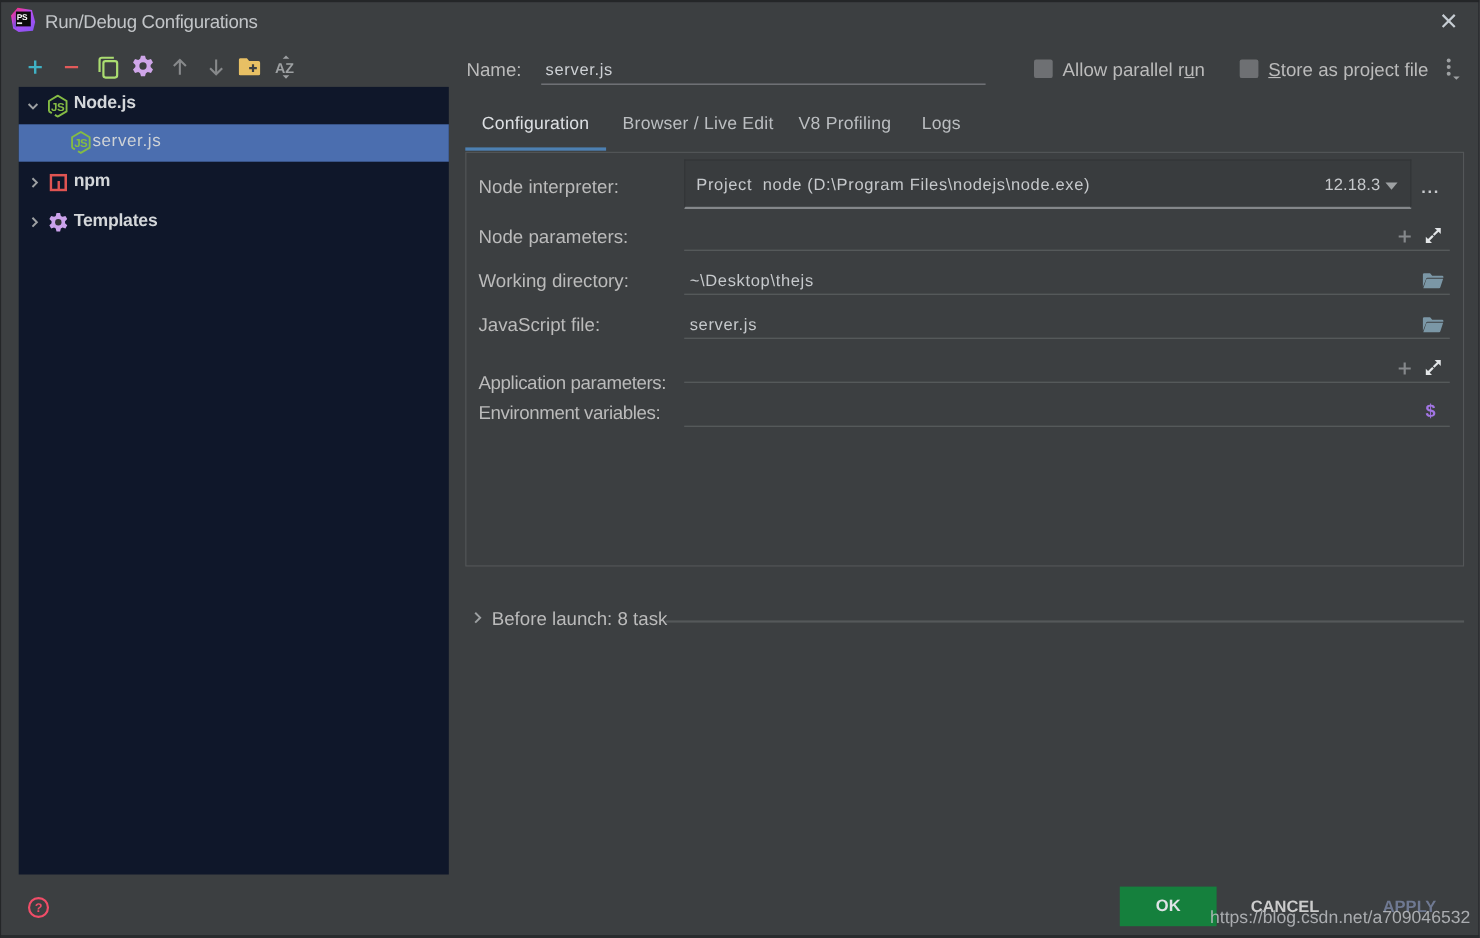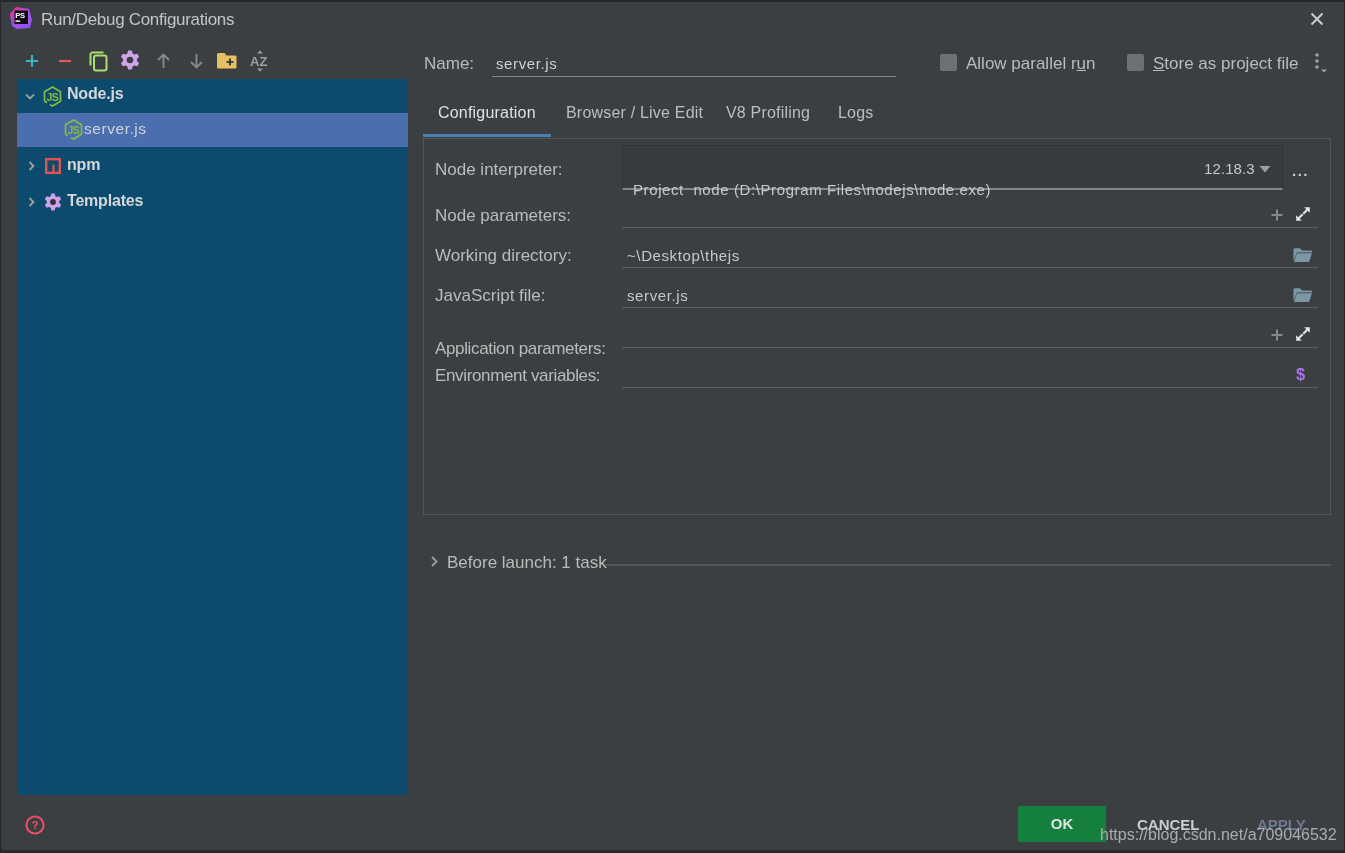--- a/index.html
+++ b/index.html
@@ -11,21 +11,21 @@
     position:relative;
   }
   .abs { position:absolute; }
   
   #winborder { left:0; top:0; width:1345px; height:853px; border:1px solid #242628; border-top:2px solid #242628; border-bottom:3px solid #292c2e; pointer-events:none; z-index:50; }
 
   
   #title { left:41px; top:10px; font-size:17px; color:#c2c5c8; letter-spacing:-0.3px; }
 
   
-  #tree { left:17px; top:79px; width:391px; height:716px; background:#0c4a6e; }
+  #tree { left:17px; top:79px; width:391px; height:716px; background:#0f172a; }
   .trow { position:absolute; left:0; width:391px; height:34px; }
   .trow .lbl { position:absolute; top:5px; font-size:16px; font-weight:bold; color:#d4d7da; letter-spacing:-0.2px; }
   .plain { font-weight:normal !important; color:#ced2d6 !important; letter-spacing:0.55px !important; font-size:15.5px !important; top:7px !important; }
   #selrow { background:#4B6EAF; }
 
   
   .flabel { position:absolute; font-size:17px; color:#BBBBBB; white-space:nowrap; letter-spacing:0px; line-height:1.18; }
   .fval { position:absolute; font-size:15px; color:#c6c9cc; white-space:nowrap; letter-spacing:0.6px; }
   .uline { position:absolute; height:1px; background:#5d6062; }
 
@@ -158,21 +158,21 @@
 </svg>
 
 <span class="tab" style="left:438px; top:104px; color:#dde0e3;">Configuration</span>
 <span class="tab" style="left:566px; top:104px;">Browser / Live Edit</span>
 <span class="tab" style="left:726px; top:104px;">V8 Profiling</span>
 <span class="tab" style="left:838px; top:104px;">Logs</span>
 <div class="abs" id="tabline"></div>
 
 <div class="abs" id="fbox"></div>
 <div class="abs" id="combo"></div>
-<span class="fval" style="left:633px; top:160px;margin-top:21px;">Project&nbsp; node (D:\Program Files\nodejs\node.exe)</span>
+<span class="fval" style="left:633px; top:160px;">Project&nbsp; node (D:\Program Files\nodejs\node.exe)</span>
 <span class="fval" style="left:1204px; top:160px; letter-spacing:0.1px;">12.18.3</span>
 <svg class="abs" style="left:1258px; top:164px;" width="14" height="10" viewBox="0 0 14 10">
     <path d="M1.5 2 L7 8.5 L12.5 2 Z" fill="#9ea1a3"></path>
   </svg>
 <span class="fval" style="left:1292px; top:162px; font-weight:bold; letter-spacing:1.5px; color:#c8cbce;">...</span>
 
 <svg class="abs" style="left:1271px; top:209px;" width="12" height="12" viewBox="0 0 12 12">
     <path d="M6 0.5 V11.5 M0.5 6 H11.5" stroke="#85888b" stroke-width="2" fill="none"></path>
   </svg>
 <svg class="abs" style="left:1294px; top:205px;" width="18" height="18" viewBox="0 0 18 18">
@@ -213,21 +213,21 @@
 <div class="uline" style="left:622px; top:267px; width:696px;"></div>
 <div class="uline" style="left:622px; top:307px; width:696px;"></div>
 <div class="uline" style="left:622px; top:347px; width:696px;"></div>
 <div class="uline" style="left:622px; top:387px; width:696px;"></div>
 
 <span class="fval" style="left:1296px; top:365px; color:#a275e3; font-weight:bold; font-size:16.5px;">$</span>
 
 <svg class="abs" style="left:428px; top:555px;" width="13" height="13" viewBox="0 0 13 13">
     <path d="M4 2 L8.5 6.5 L4 11" stroke="#9da0a2" stroke-width="1.8" fill="none"></path>
   </svg>
-<span class="flabel" style="left:447px; top:553px;">Before launch: 1 task</span>
+<span class="flabel" style="left:447px; top:553px;">Before launch: 8 task</span>
 <div class="uline" style="left:605px; top:564px; width:726px; height:2px; background:#55585a;"></div>
 
 <svg class="abs" style="left:24px; top:814px;" width="22" height="22" viewBox="0 0 22 22">
   <circle cx="11" cy="11" r="8.6" stroke="#f04d68" stroke-width="2" fill="none"></circle>
   <text x="7.6" y="15.2" font-family="Liberation Sans, sans-serif" font-size="11.5" font-weight="bold" fill="#f04d68">?</text>
 </svg>
 
 <div class="abs" id="okbtn">OK</div>
 <span class="btntxt" style="left:1137px; top:816px; color:#ccc;">CANCEL</span>
 <span class="btntxt" style="left:1257px; top:816px; color:#6f7992;">APPLY</span>

